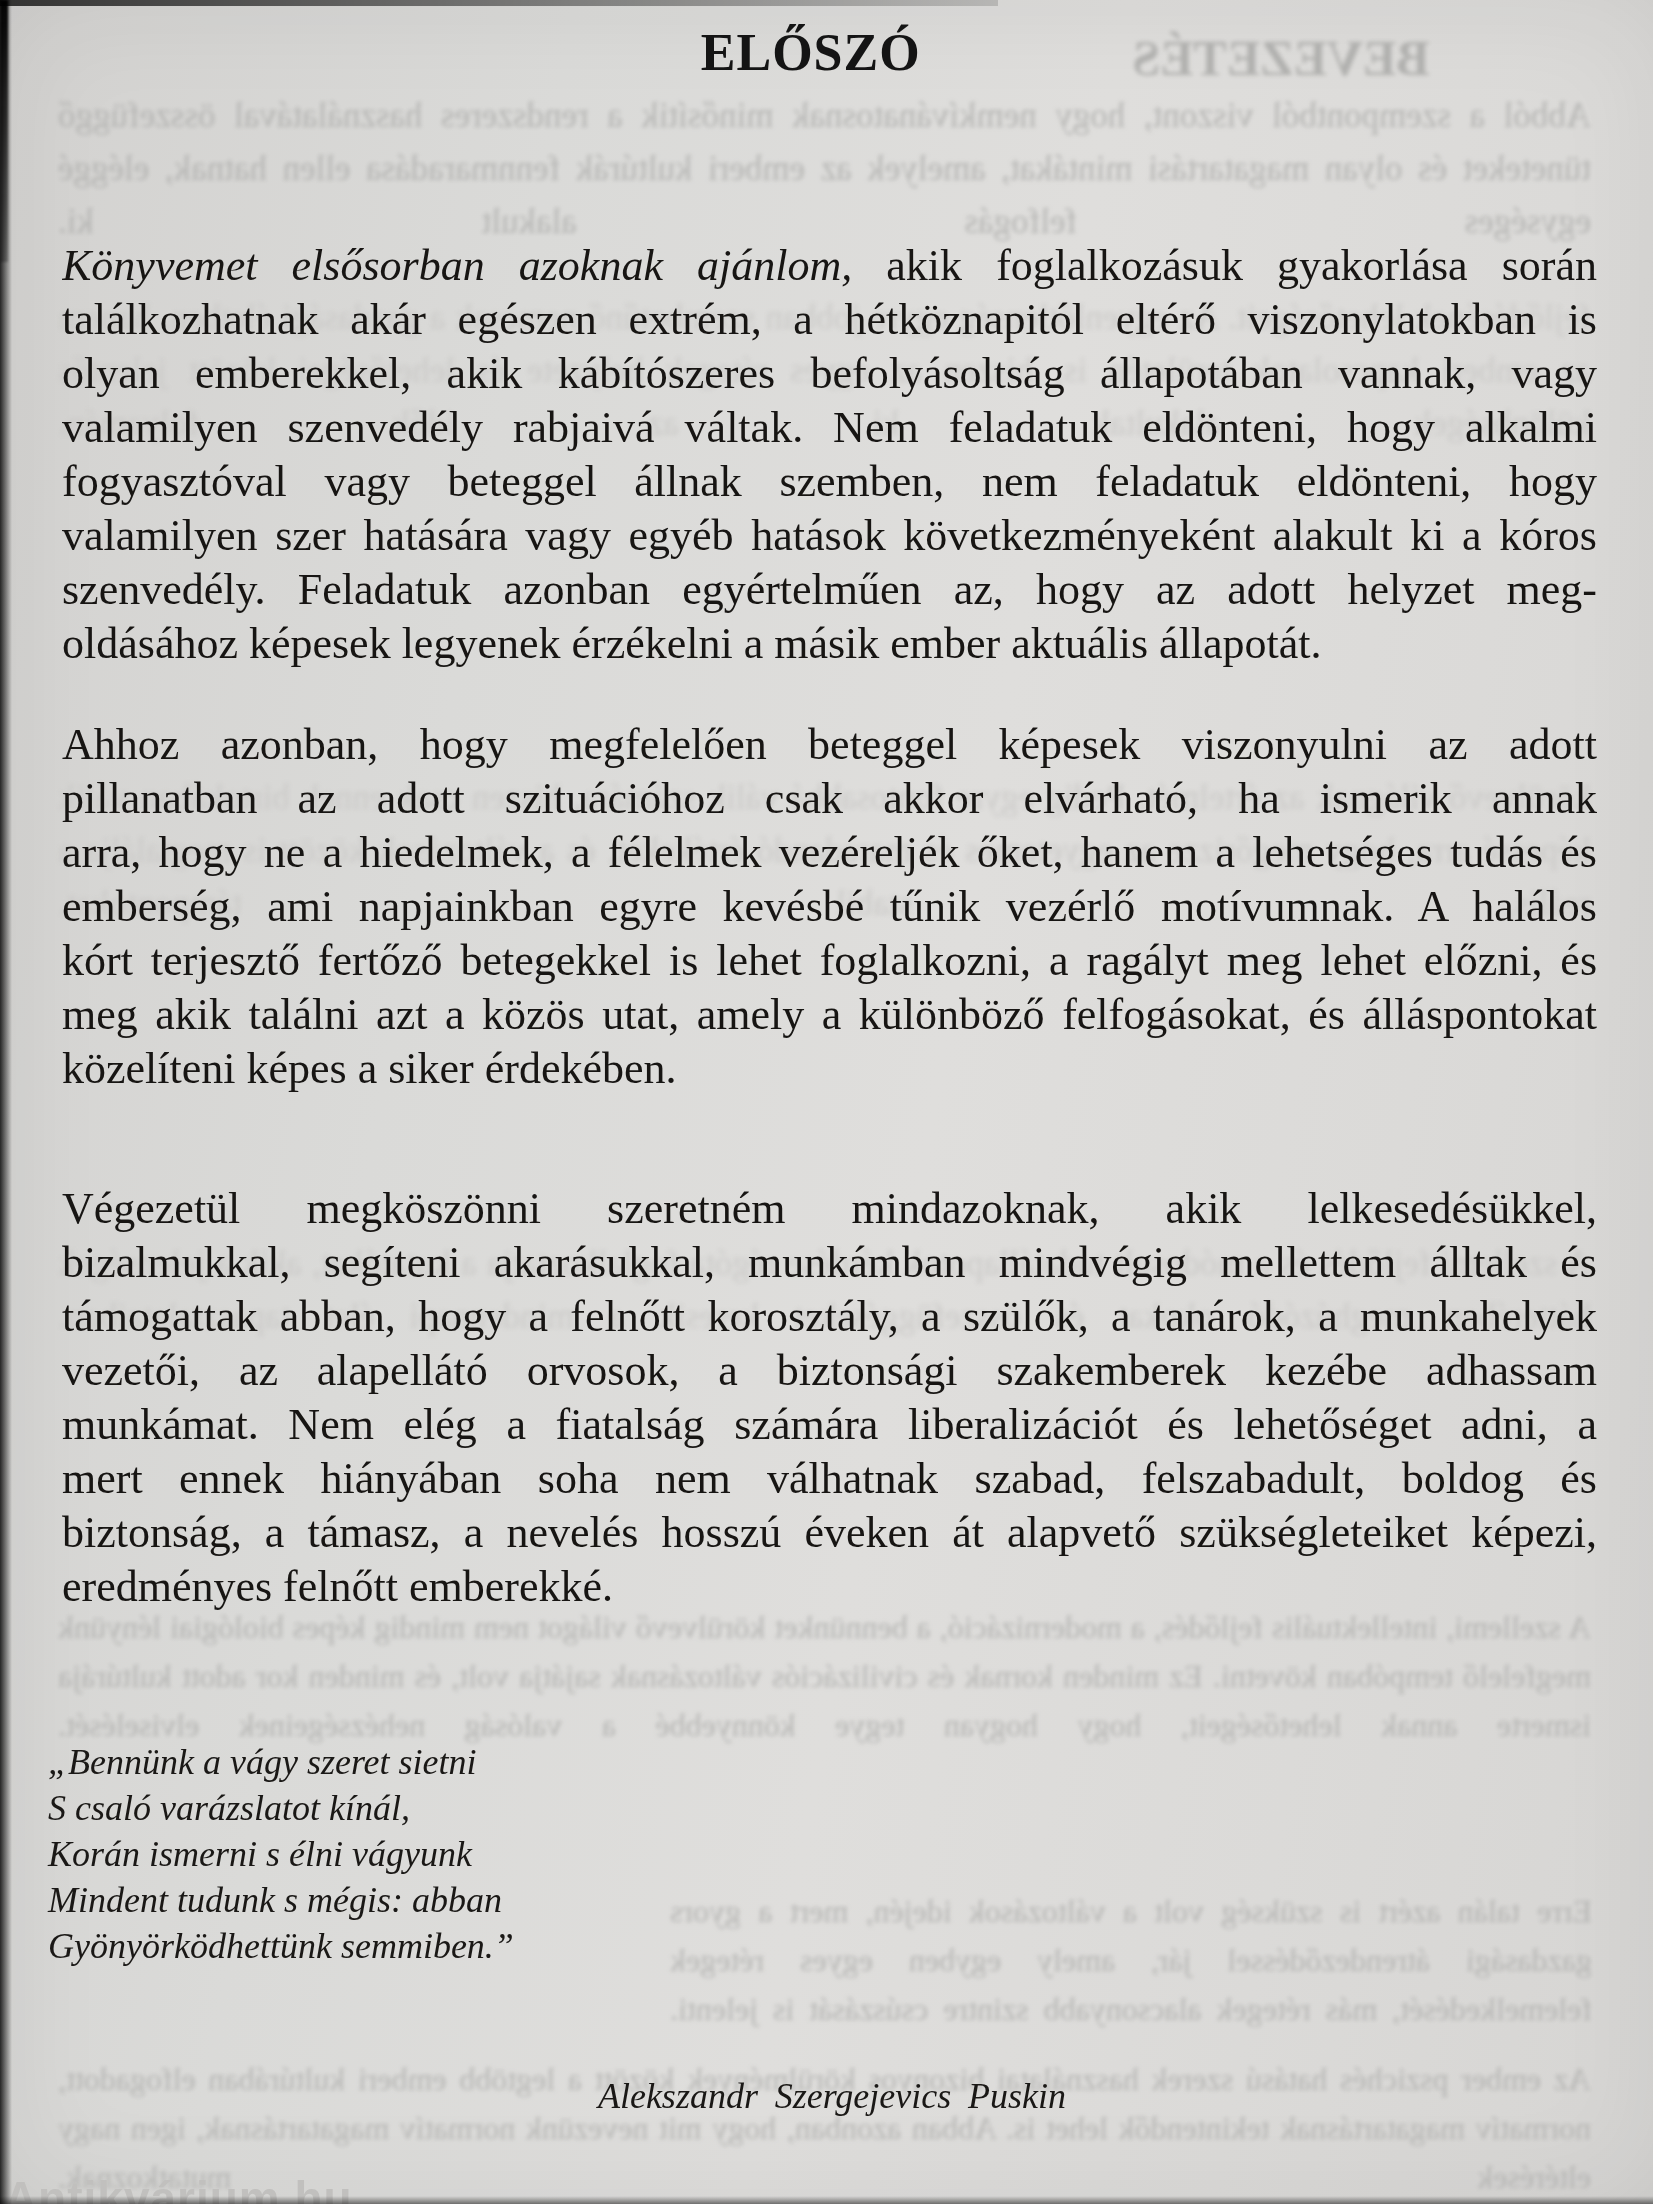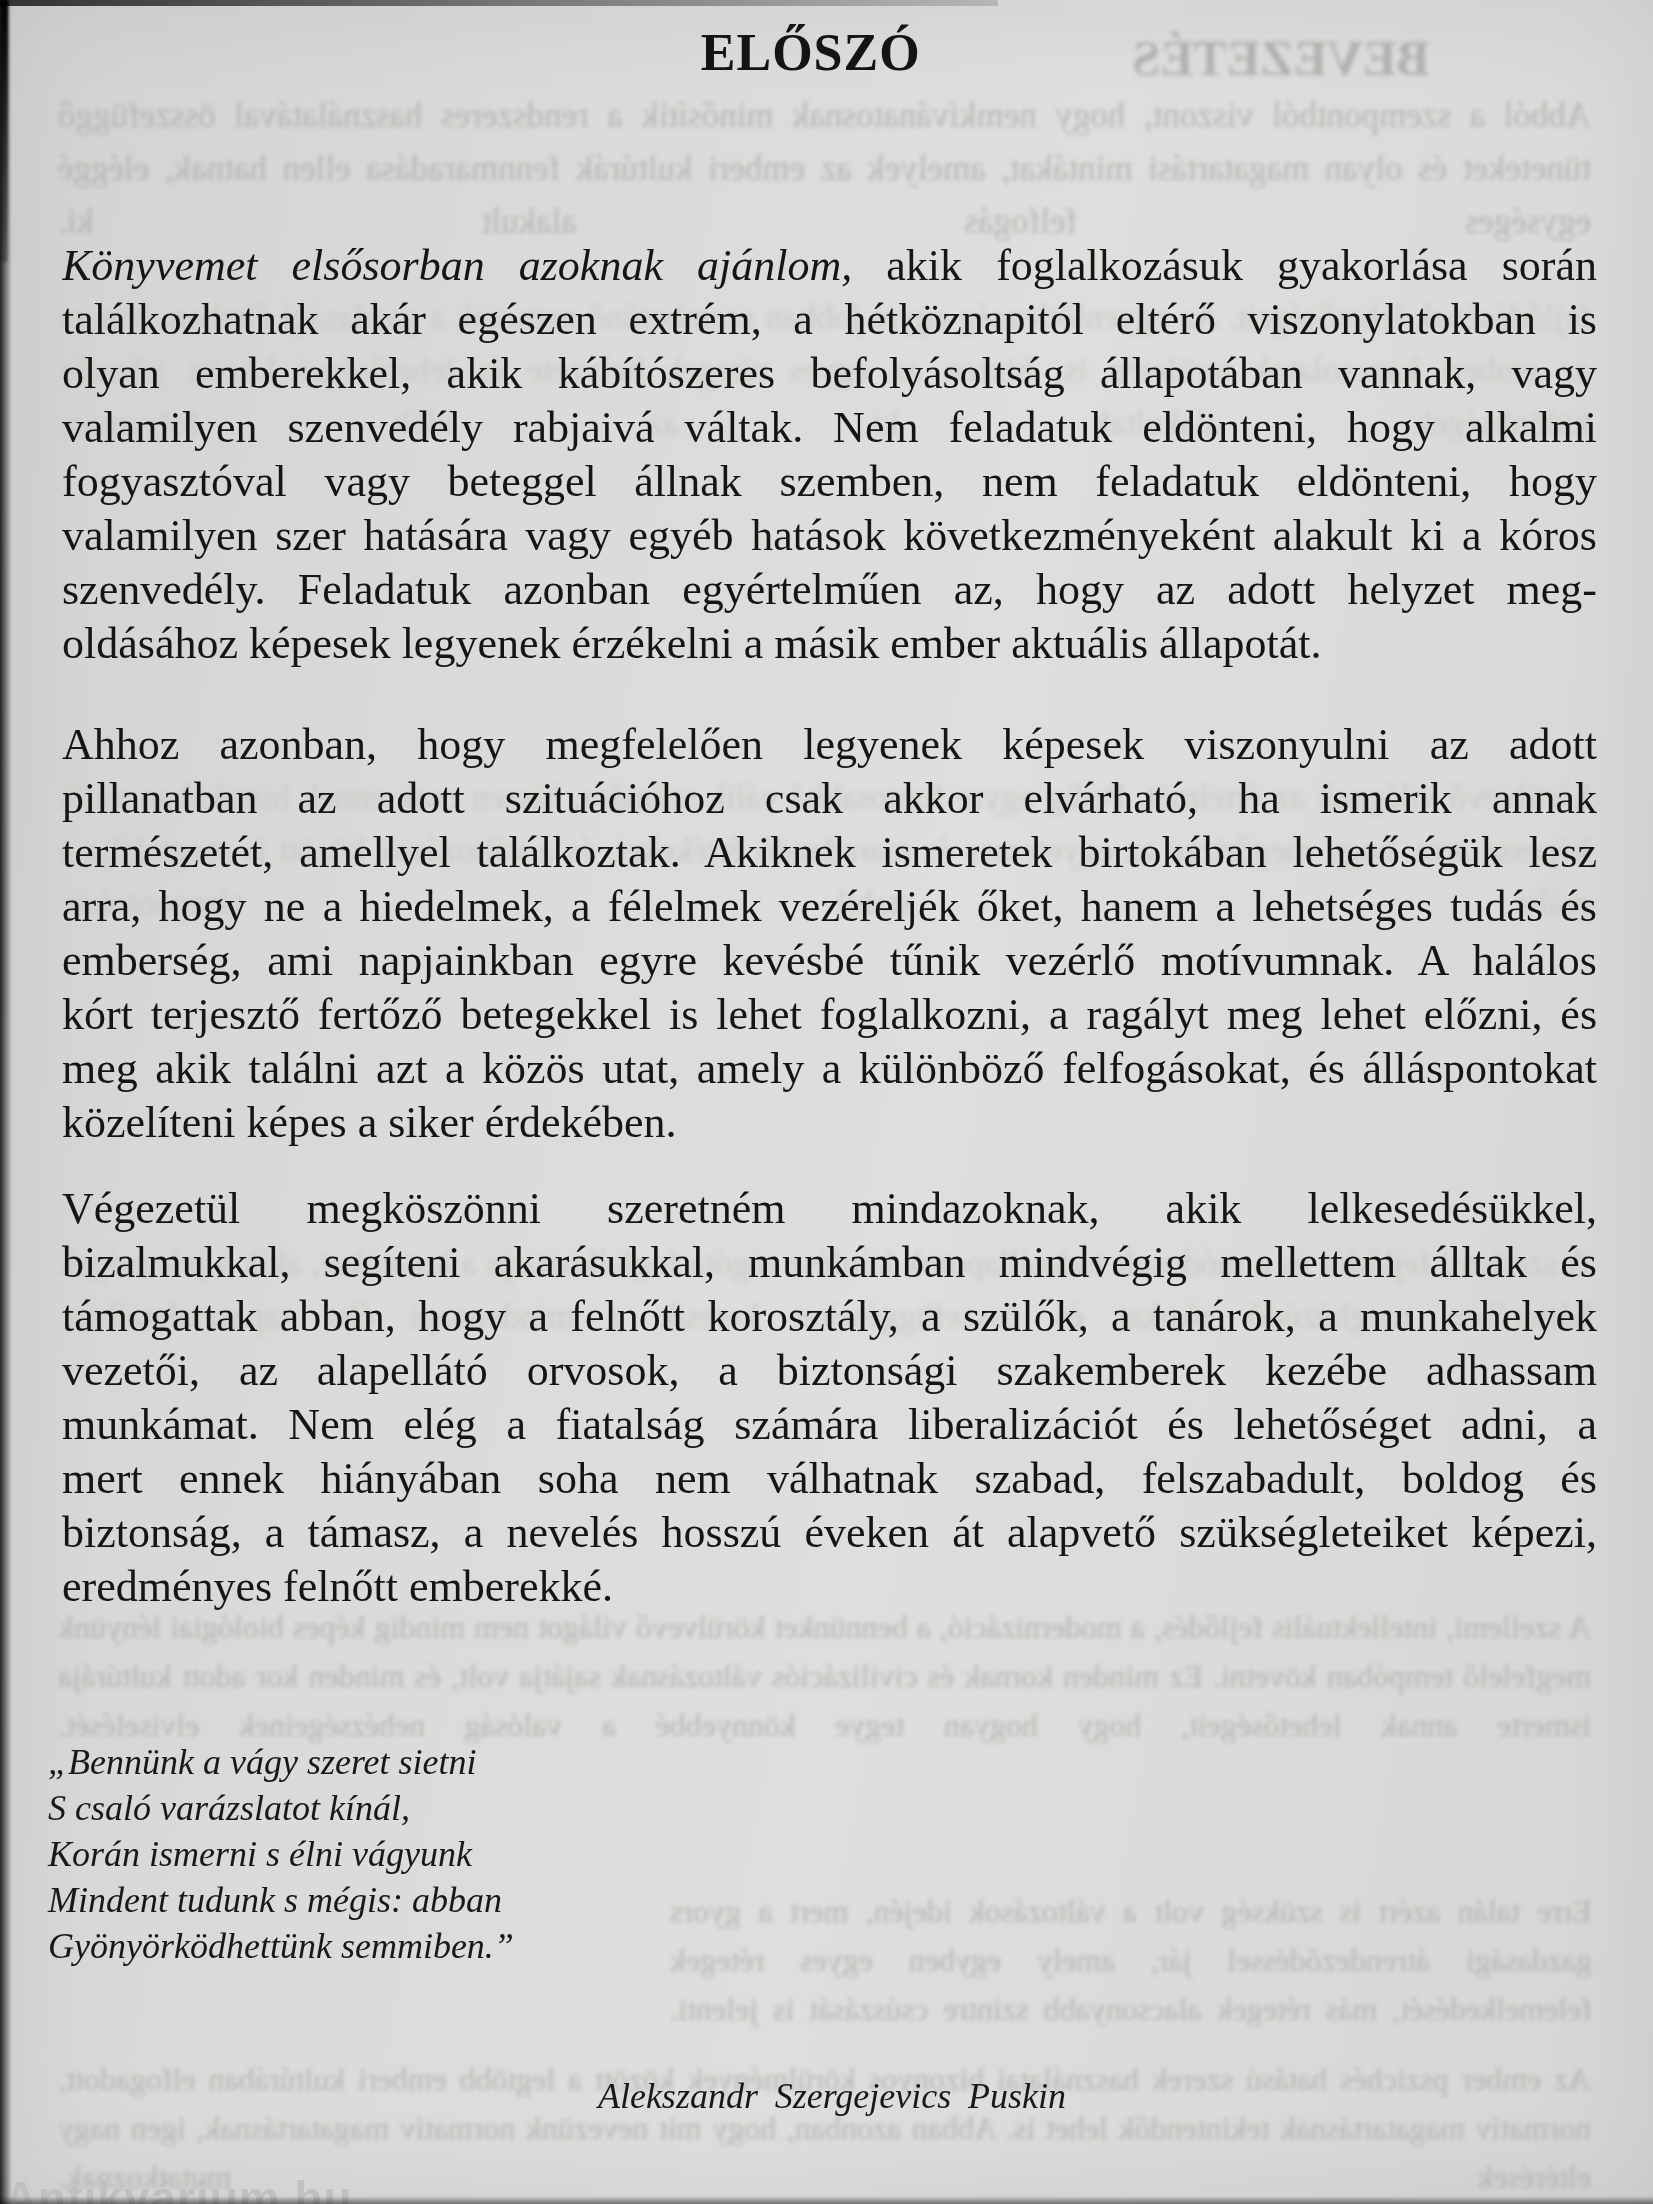--- a/index.html
+++ b/index.html
@@ -96,23 +96,22 @@
     <div class="jline">találkozhatnak akár egészen extrém, a hétköznapitól eltérő viszonylatokban is</div>
     <div class="jline">olyan emberekkel, akik kábítószeres befolyásoltság állapotában vannak, vagy</div>
     <div class="jline">valamilyen szenvedély rabjaivá váltak. Nem feladatuk eldönteni, hogy alkalmi</div>
     <div class="jline">fogyasztóval vagy beteggel állnak szemben, nem feladatuk eldönteni, hogy</div>
     <div class="jline">valamilyen szer hatására vagy egyéb hatások következményeként alakult ki a kóros</div>
     <div class="jline">szenvedély. Feladatuk azonban egyértelműen az, hogy az adott helyzet meg-</div>
     <div class="jline end">oldásához képesek legyenek érzékelni a másik ember aktuális állapotát.</div>
   </div>
 
   <div id="p2" class="para">
-    <div class="jline">Ahhoz azonban, hogy megfelelően legyenek képesek viszonyulni az adott</div>
+    <div class="jline">Ahhoz azonban, hogy megfelelően beteggel képesek viszonyulni az adott</div>
     <div class="jline">pillanatban az adott szituációhoz csak akkor elvárható, ha ismerik annak</div>
-    <div class="jline">természetét, amellyel találkoztak. Akiknek ismeretek birtokában lehetőségük lesz</div>
     <div class="jline">arra, hogy ne a hiedelmek, a félelmek vezéreljék őket, hanem a lehetséges tudás és</div>
     <div class="jline">emberség, ami napjainkban egyre kevésbé tűnik vezérlő motívumnak. A halálos</div>
     <div class="jline">kórt terjesztő fertőző betegekkel is lehet foglalkozni, a ragályt meg lehet előzni, és</div>
     <div class="jline">meg akik találni azt a közös utat, amely a különböző felfogásokat, és álláspontokat</div>
     <div class="jline end">közelíteni képes a siker érdekében.</div>
   </div>
 
   <div id="p3" class="para">
     <div class="jline">Végezetül megköszönni szeretném mindazoknak, akik lelkesedésükkel,</div>
     <div class="jline">bizalmukkal, segíteni akarásukkal, munkámban mindvégig mellettem álltak és</div>

